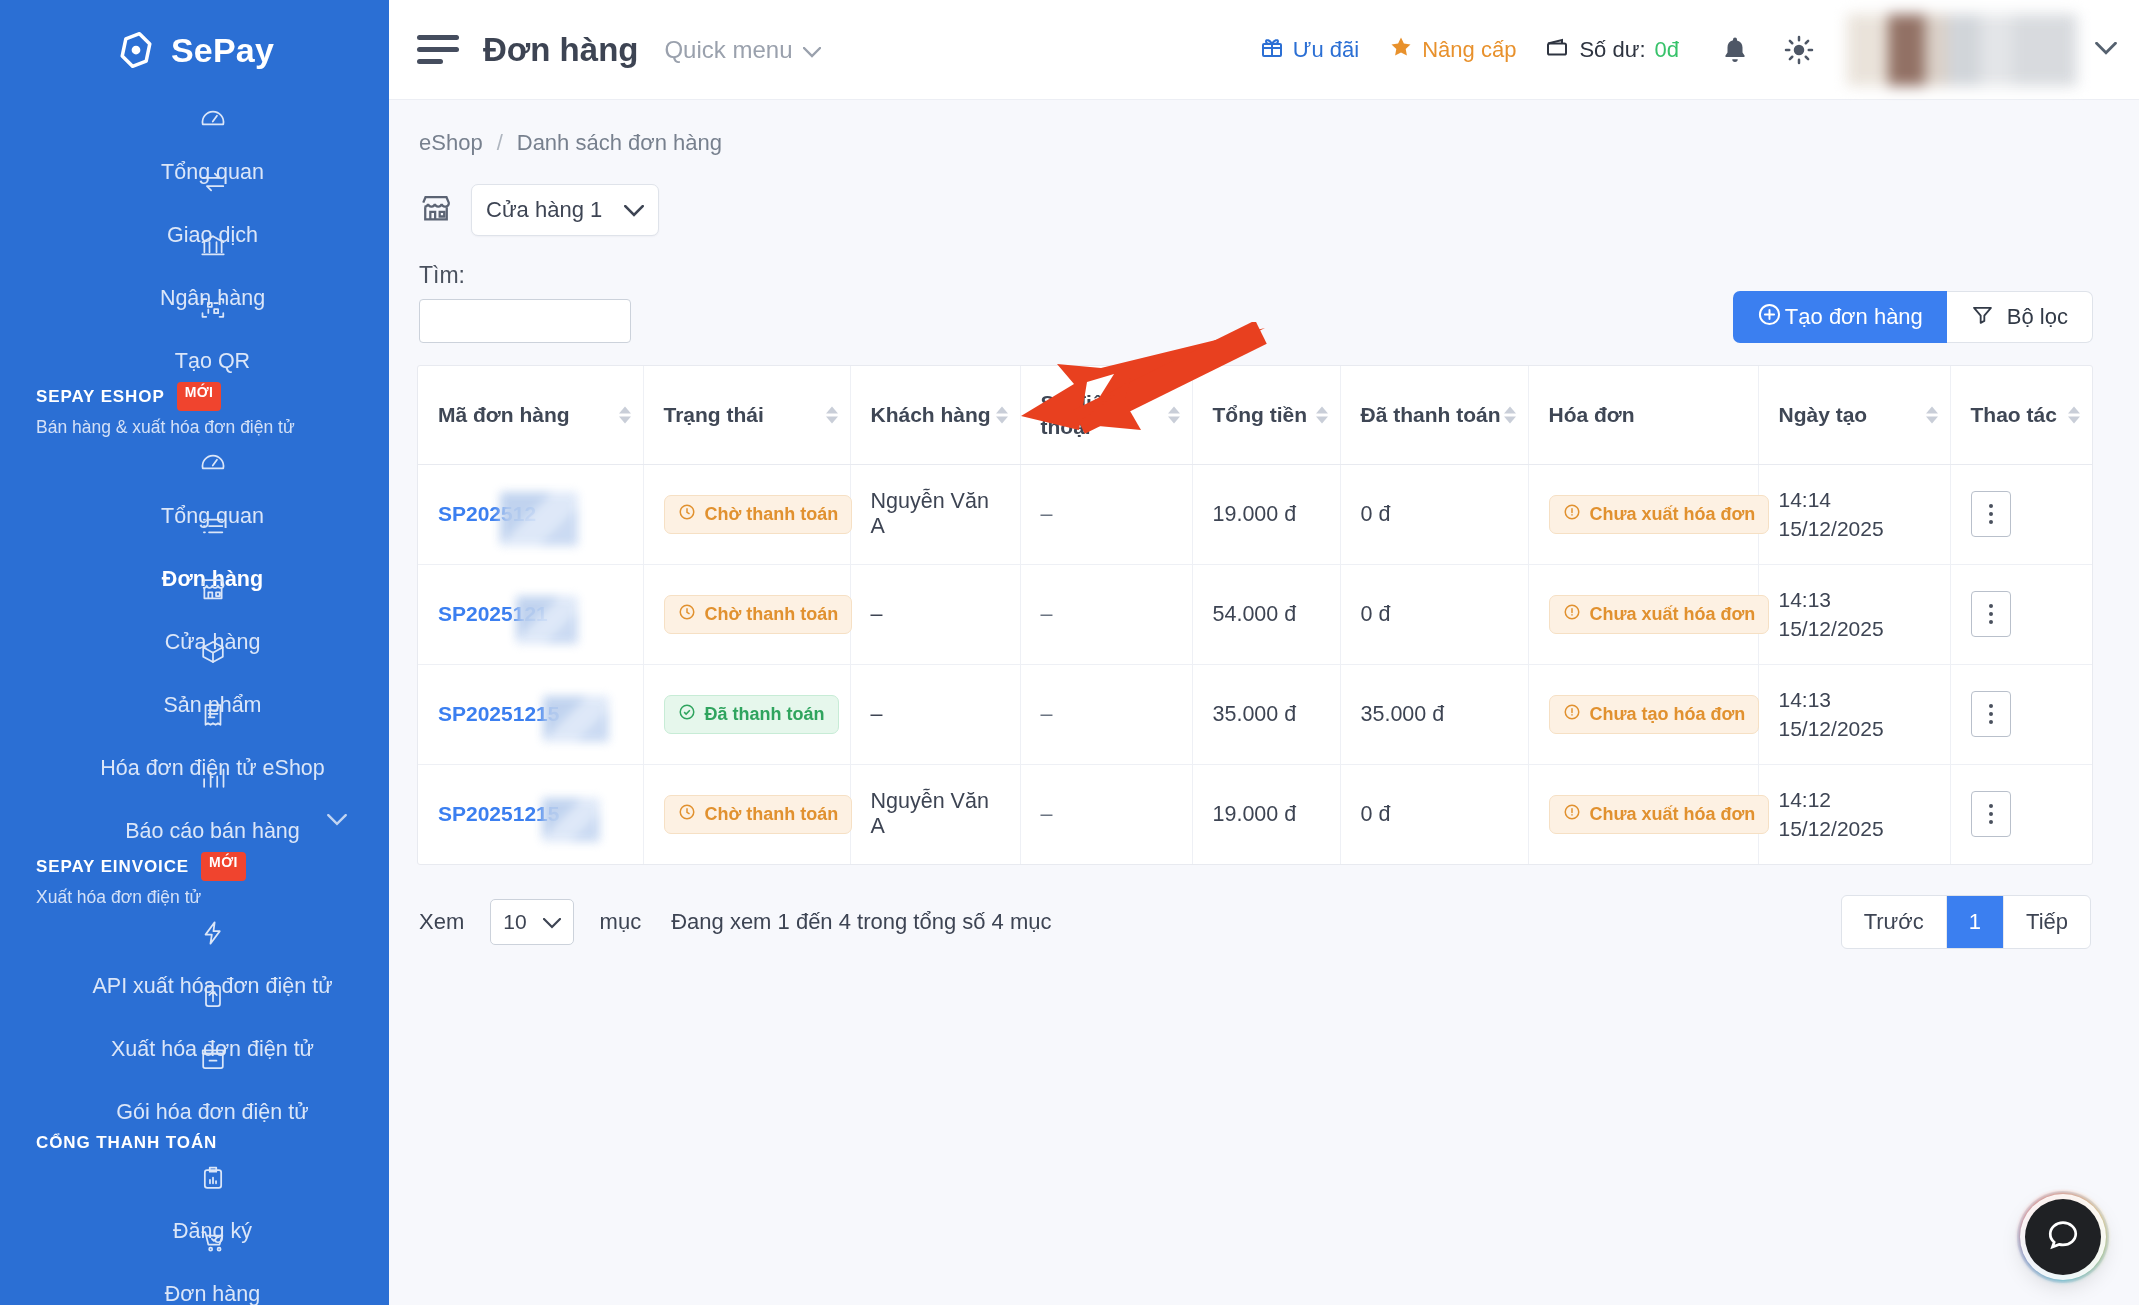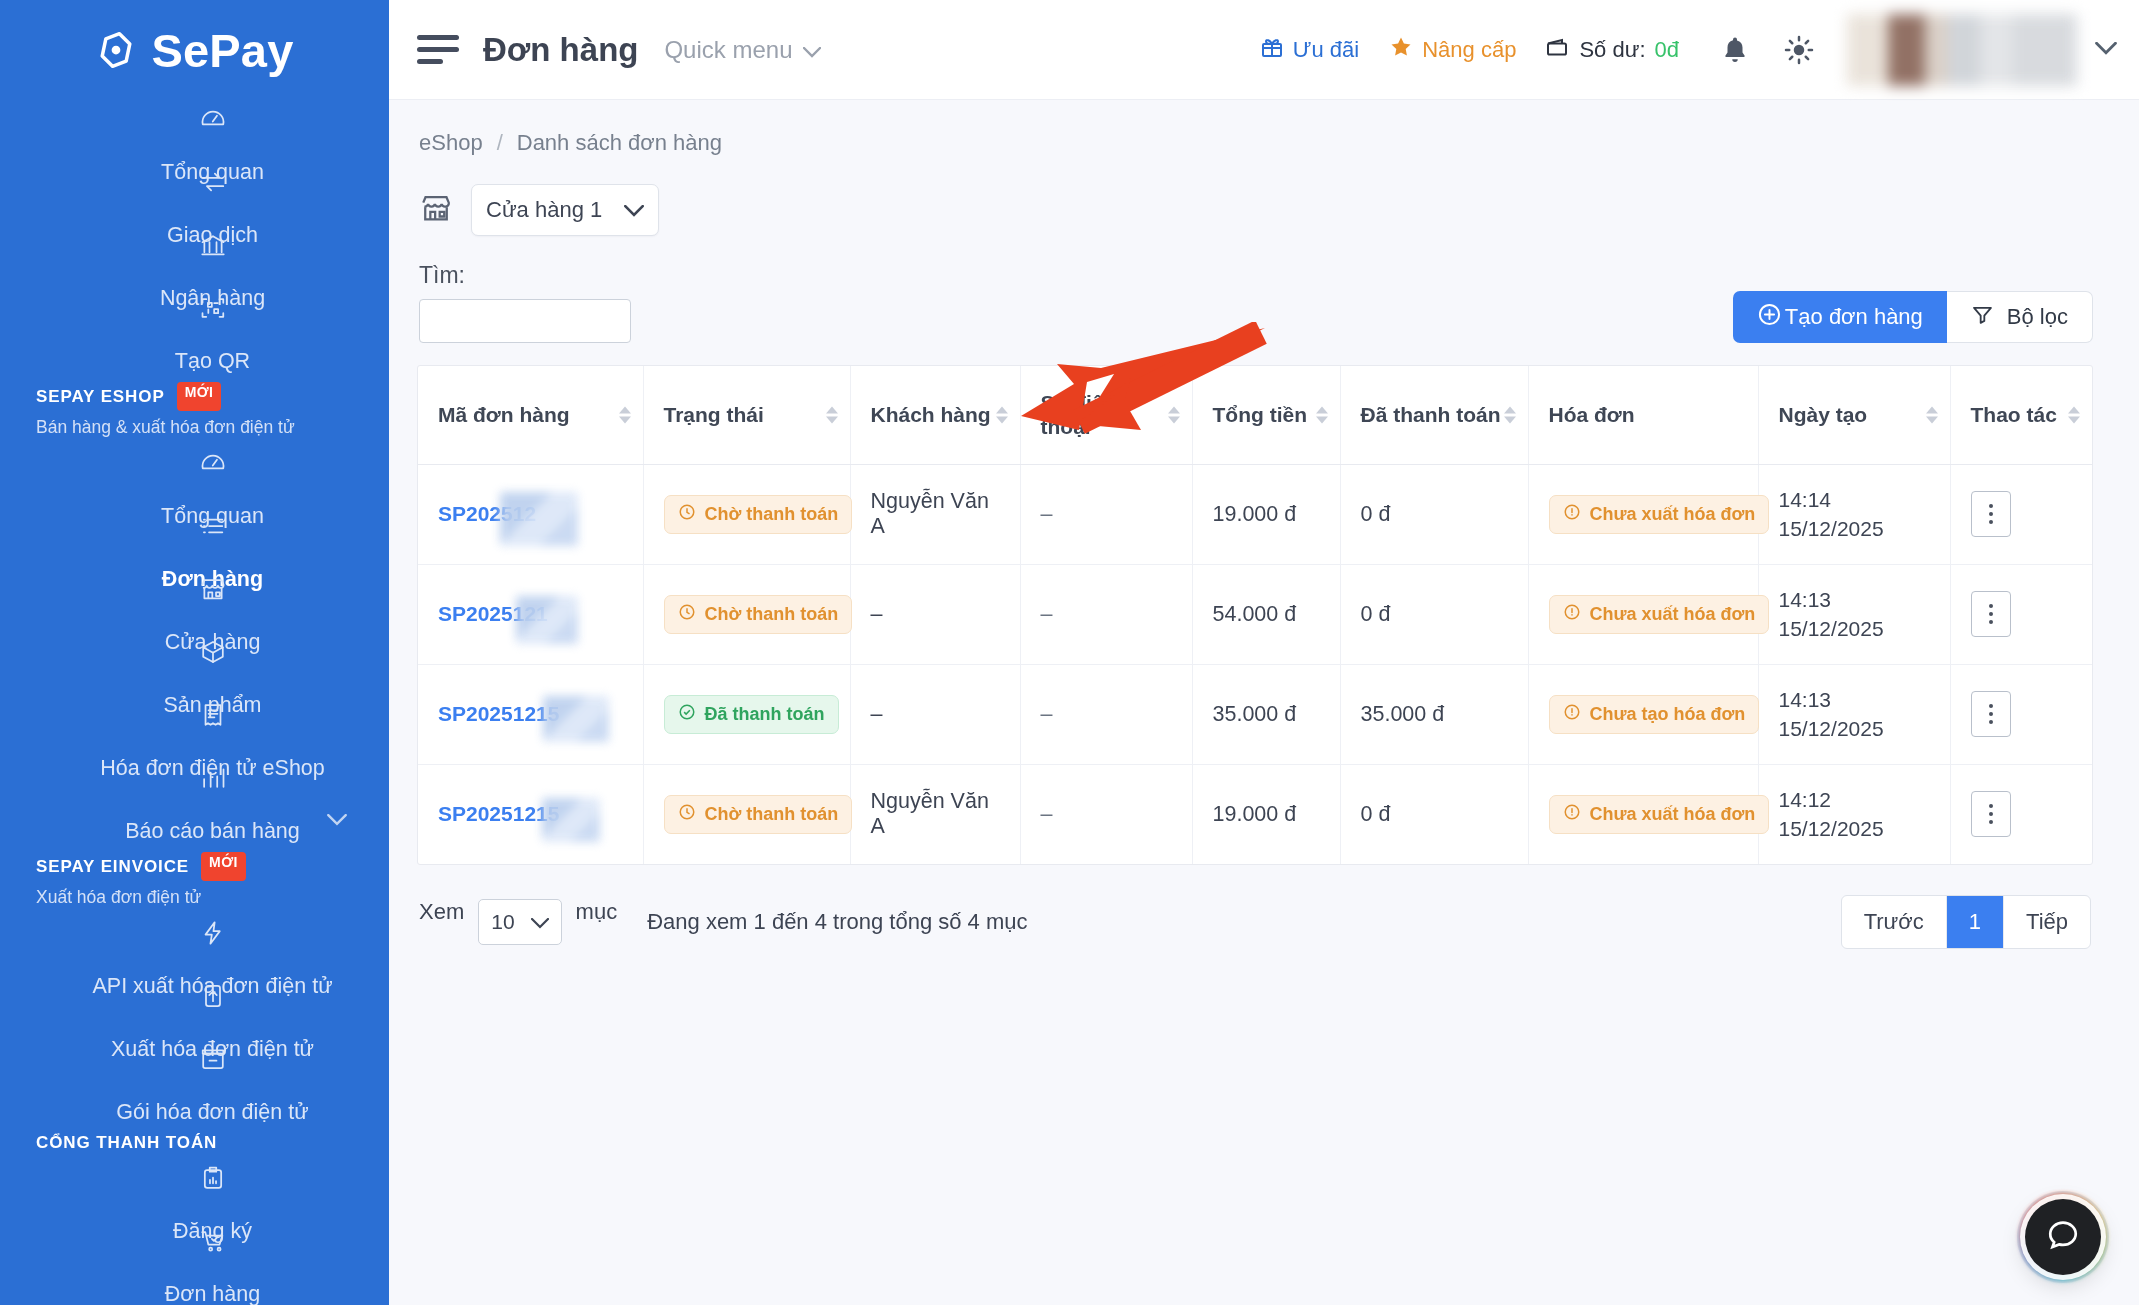--- a/index.html
+++ b/index.html
@@ -18,21 +18,21 @@
     color: #ffffff;
     overflow: hidden;
     position: relative;
   }
   .brand {
     height: 100px;
     display: flex; align-items: center; justify-content: center;
     gap: 14px;
   }
   .brand-logo { width: 42px; height: 42px; }
-  .brand-name { font-size: 47px; font-weight: 700; letter-spacing: .2px; color: #fff; }
+  .brand-name { font-size: 34px; font-weight: 700; letter-spacing: .2px; color: #fff; }
 
   .nav-group { padding-top: 4px; }
   .nav-item {
     display: flex; align-items: center;
     gap: 26px;
     height: 63px;
     padding-left: 36px;
     color: #dbe6f8;
     font-size: 21.5px;
     cursor: pointer;
@@ -172,21 +172,21 @@
   .date-cell { font-size: 21px; color: #3d4453; line-height: 1.4; }
   .kebab {
     width: 40px; height: 46px; border: 1px solid #b9c0cb; border-radius: 4px;
     display: flex; flex-direction: column; align-items: center; justify-content: center; gap: 4px;
     cursor: pointer; background: #fff;
   }
   .kebab i { width: 4px; height: 4px; border-radius: 50%; background: #4a515e; display:block; }
 
   
   .tfoot { display: flex; align-items: center; padding: 30px 2px 0 2px; }
-  .pagesize { display: flex; gap: 14px; font-size: 22px; color: #3d4453; }
+  .pagesize { display: flex; align-items: center; gap: 26px; font-size: 22px; color: #3d4453; }
   .select-sm {
     display: flex; align-items: center; justify-content: space-between; gap: 16px;
     background: #fff; border: 1px solid #ccd2db; border-radius: 5px;
     height: 46px; padding: 0 12px; font-size: 21px; color: #3d4453; cursor: pointer; min-width: 80px;
   }
   .summary { font-size: 22px; color: #3d4453; margin-left: 30px; }
   .pager { margin-left: auto; display: flex; background: #fff; border: 1px solid #dfe3ea; border-radius: 6px; overflow: hidden; }
   .pg { padding: 0 22px; height: 52px; display:flex; align-items:center; font-size: 22px; color:#3d4453; cursor:pointer; border-right: 1px solid #e6e9ef;}
   .pg:last-child { border-right: none; }
   .pg.active { background: #3b7ff0; color: #fff; }

